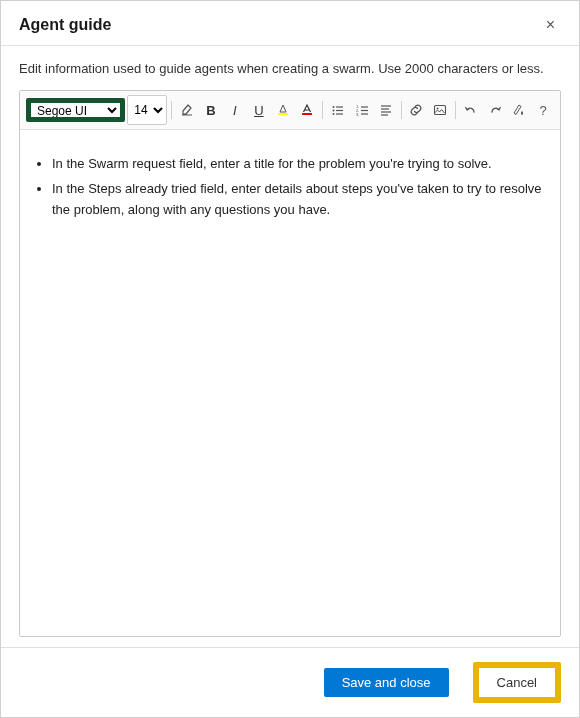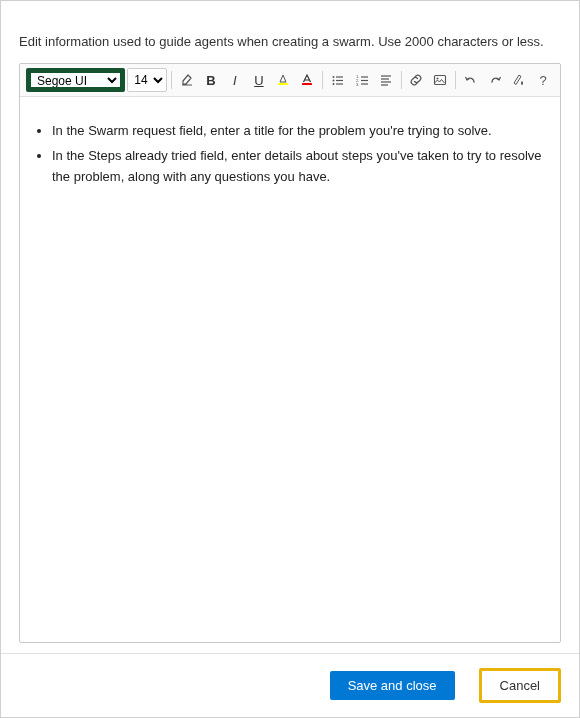--- a/index.html
+++ b/index.html
@@ -49,21 +49,20 @@
       padding: 14px 18px 10px 18px;
       flex: 1;
       display: flex;
       flex-direction: column;
     }
     .description-text {
       font-size: 13px;
       color: #333;
       margin-bottom: 12px;
       line-height: 1.4;
-      margin-top: 18px;
     }
     .editor-container {
       border: 1px solid #c8c8c8;
       border-radius: 2px;
       display: flex;
       flex-direction: column;
       flex: 1;
       min-height: 340px;
     }
     .toolbar {
@@ -80,21 +79,21 @@
       height: 24px;
       border: 5px solid #14532d;
       border-radius: 2px;
       padding: 0 2px;
       background: white;
       cursor: pointer;
       min-width: 72px;
     }
     .size-select {
       font-size: 12px;
-      height: 24px;
+      height: 30px;
       border: 1px solid #ccc;
       border-radius: 2px;
       padding: 0 2px;
       background: white;
       cursor: pointer;
       width: 42px;
     }
     .toolbar-sep {
       width: 1px;
       height: 18px;
@@ -150,33 +149,37 @@
       border: none;
       padding: 7px 18px;
       font-size: 13px;
       border-radius: 2px;
       cursor: pointer;
       font-family: 'Segoe UI', Tahoma, Geneva, Verdana, sans-serif;
     }
     .btn-secondary {
       background: white;
       color: #333;
-      border: 3px solid #eab308;
+      border: 6px solid #eab308;
       padding: 7px 18px;
       font-size: 13px;
       border-radius: 2px;
       cursor: pointer;
       font-family: 'Segoe UI', Tahoma, Geneva, Verdana, sans-serif;
     }
   </style>
 </head>
 <body>
 
 <div class="dialog-overlay">
 
+  <div class="dialog-header">
+    <span class="dialog-title">Agent guide</span>
+    <button class="close-btn">×</button>
+  </div>
 
   <div class="dialog-body">
     <p class="description-text">Edit information used to guide agents when creating a swarm. Use 2000 characters or less.</p>
 
     <div class="editor-container">
 
       <div class="toolbar">
         <select class="font-select">
           <option>Segoe UI</option>
           <option>Arial</option>

